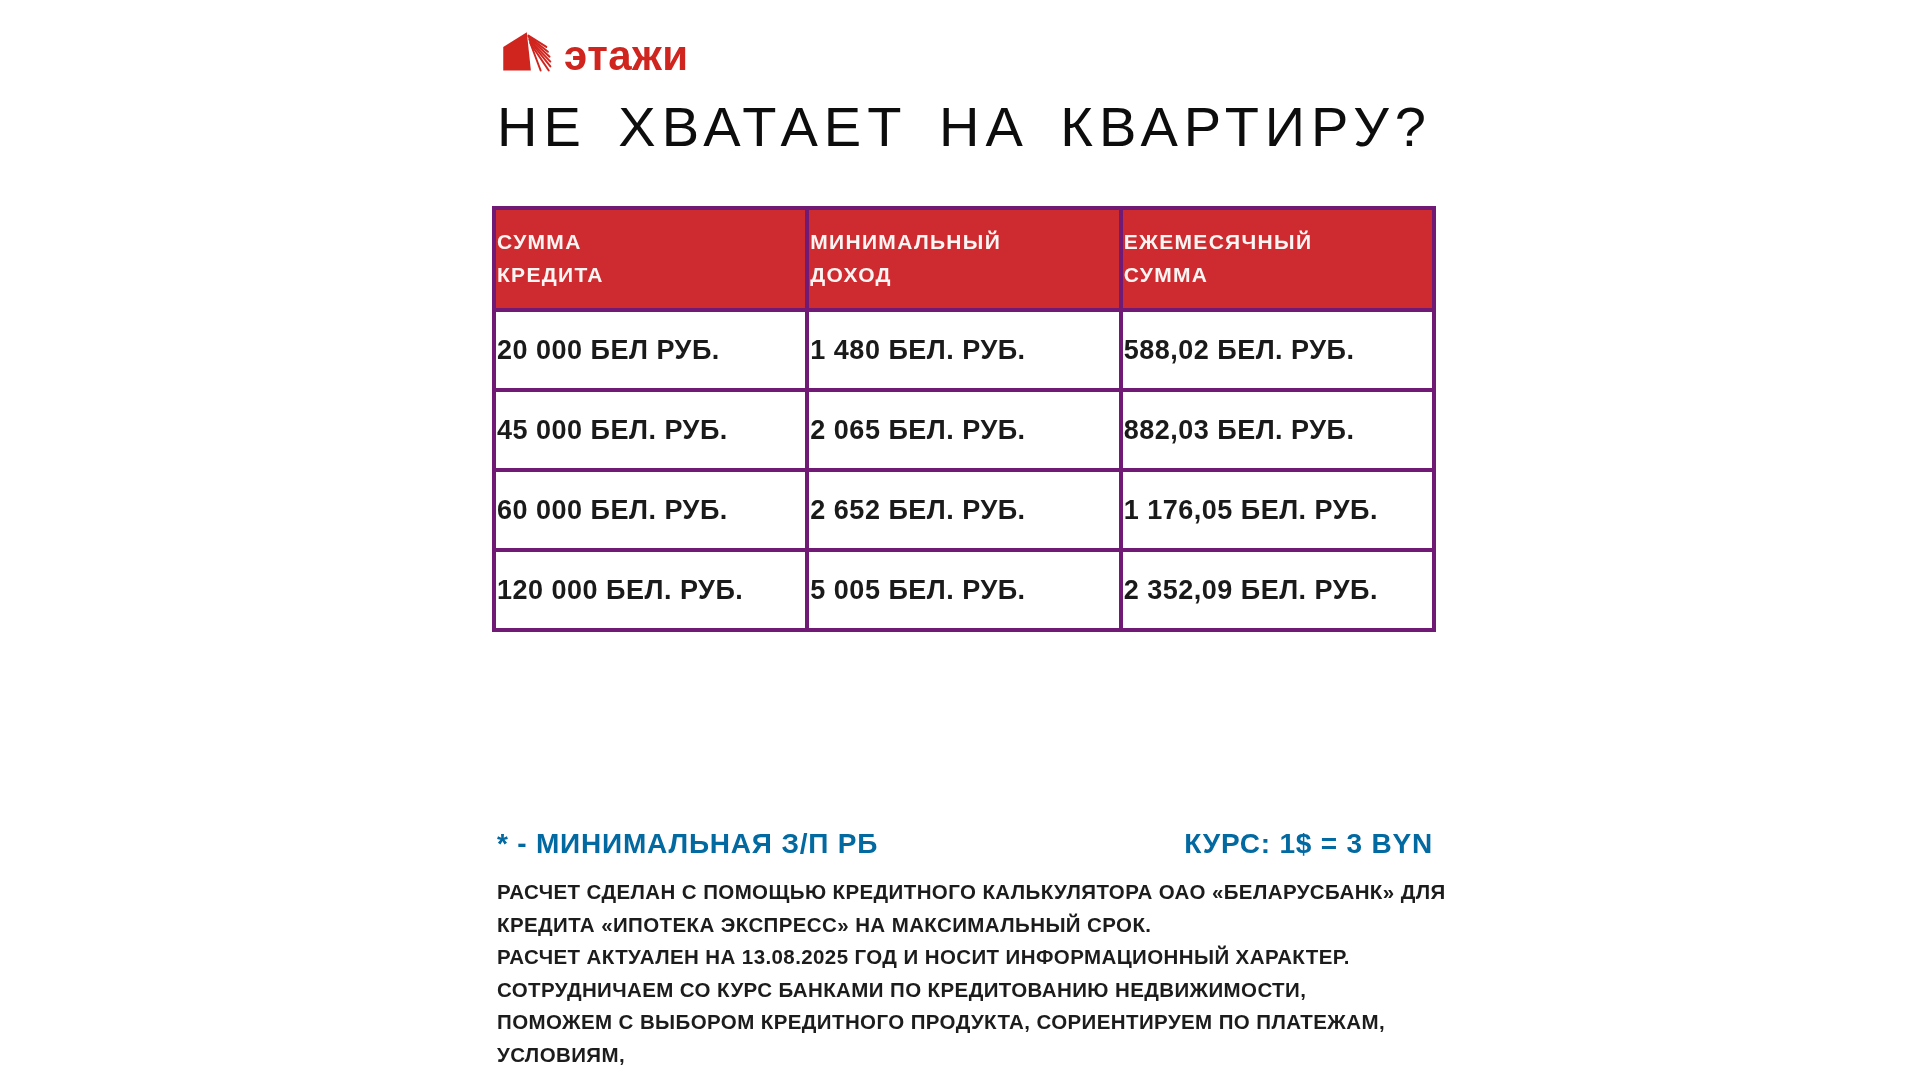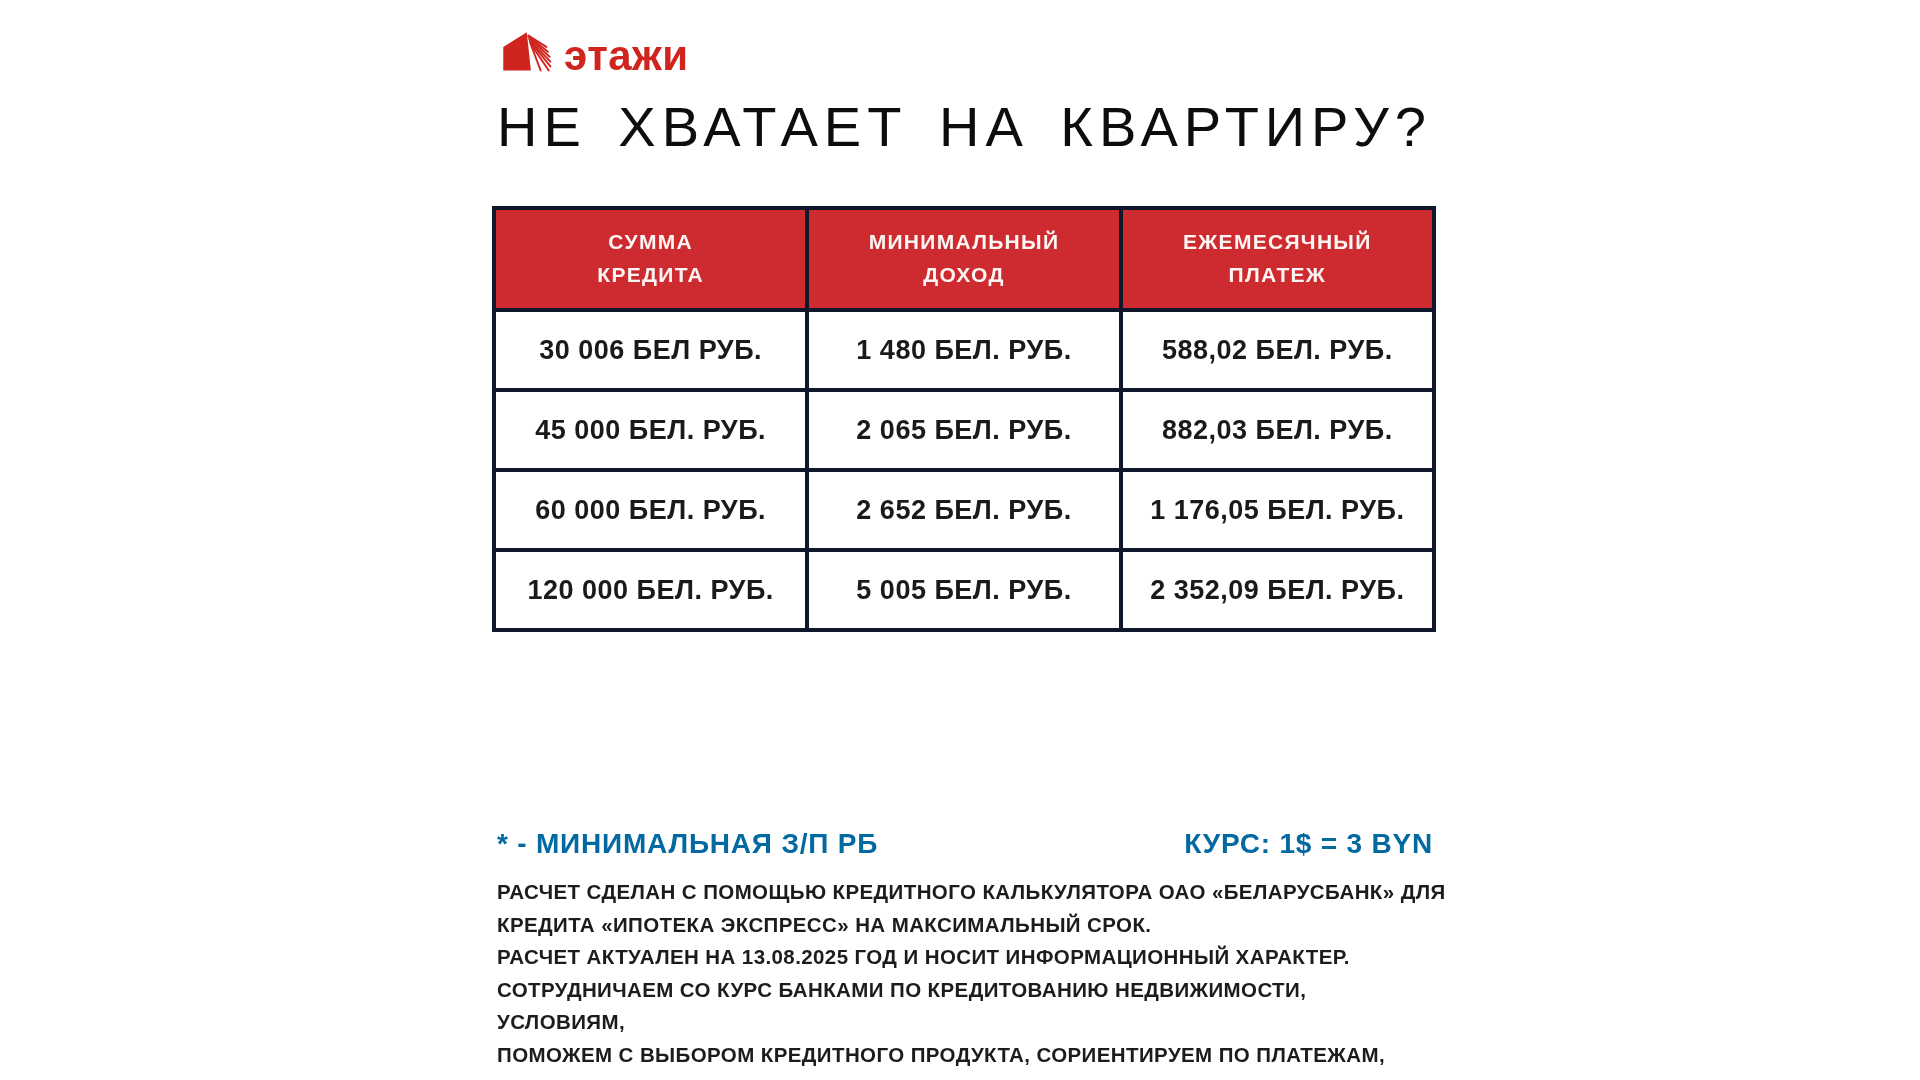--- a/index.html
+++ b/index.html
@@ -28,22 +28,22 @@
     position:absolute;left:497px;top:92px;width:960px;
     font-size:56px;font-weight:400;letter-spacing:6px;word-spacing:10px;
     color:#0d0d0d;line-height:1.25;white-space:nowrap;
   }
   
   table.credit{
     position:absolute;left:492px;top:206px;width:944px;
     border-collapse:collapse;table-layout:fixed;
   }
   table.credit th, table.credit td{
-    border:4px solid #0f172a;
-    text-align:center;vertical-align:middle;
+    border:4px solid #701a75;
+    text-align:left;vertical-align:middle;
   }
   table.credit th{
     background:#ce2b30;color:#fdf5f3;
     height:96px;
     font-size:21px;font-weight:700;letter-spacing:1.3px;
     line-height:1.55;white-space:pre-line;
   }
   table.credit td{
     background:#ffffff;color:#1a1a1a;
     height:74px;
@@ -88,26 +88,26 @@
   <div class="title">НЕ ХВАТАЕТ НА КВАРТИРУ?</div>
 
   <table class="credit">
     <thead>
       <tr>
         <th>СУММА
 КРЕДИТА</th>
         <th>МИНИМАЛЬНЫЙ
 ДОХОД</th>
         <th>ЕЖЕМЕСЯЧНЫЙ
-ПЛАТЕЖ</th>
+СУММА</th>
       </tr>
     </thead>
     <tbody>
       <tr>
-        <td>30 006 БЕЛ РУБ.</td>
+        <td>20 000 БЕЛ РУБ.</td>
         <td>1 480 БЕЛ. РУБ.</td>
         <td>588,02 БЕЛ. РУБ.</td>
       </tr>
       <tr>
         <td>45 000 БЕЛ. РУБ.</td>
         <td>2 065 БЕЛ. РУБ.</td>
         <td>882,03 БЕЛ. РУБ.</td>
       </tr>
       <tr>
         <td>60 000 БЕЛ. РУБ.</td>
@@ -125,18 +125,18 @@
   <div class="subnote">
     <span>* - МИНИМАЛЬНАЯ З/П РБ</span>
     <span>КУРС: 1$ = 3 BYN</span>
   </div>
 
   <div class="disclaimer">
     <div>РАСЧЕТ СДЕЛАН С ПОМОЩЬЮ КРЕДИТНОГО КАЛЬКУЛЯТОРА ОАО «БЕЛАРУСБАНК» ДЛЯ</div>
     <div>КРЕДИТА «ИПОТЕКА ЭКСПРЕСС» НА МАКСИМАЛЬНЫЙ СРОК.</div>
     <div>РАСЧЕТ АКТУАЛЕН НА 13.08.2025 ГОД И НОСИТ ИНФОРМАЦИОННЫЙ ХАРАКТЕР.</div>
     <div>СОТРУДНИЧАЕМ СО КУРС БАНКАМИ ПО КРЕДИТОВАНИЮ НЕДВИЖИМОСТИ,</div>
+    <div>ПОМОЖЕМ С ВЫБОРОМ КРЕДИТНОГО ПРОДУКТА, СОРИЕНТИРУЕМ ПО ПЛАТЕЖАМ,</div>
     <div>УСЛОВИЯМ,</div>
-    <div>ПОМОЖЕМ С ВЫБОРОМ КРЕДИТНОГО ПРОДУКТА, СОРИЕНТИРУЕМ ПО ПЛАТЕЖАМ,</div>
     <div>ДОКУМЕНТАМ, СОПРОВОЖДАЕМ СДЕЛКУ С КРЕДИТОМ</div>
   </div>
 
 </div>
 
 </body></html>

